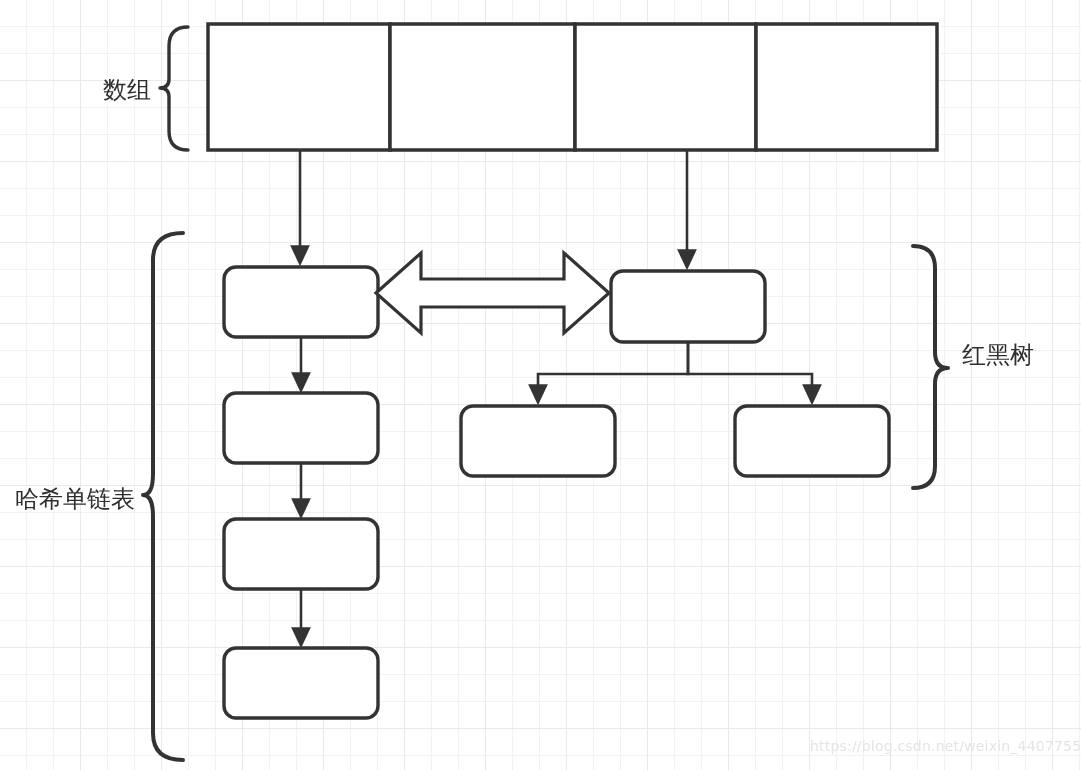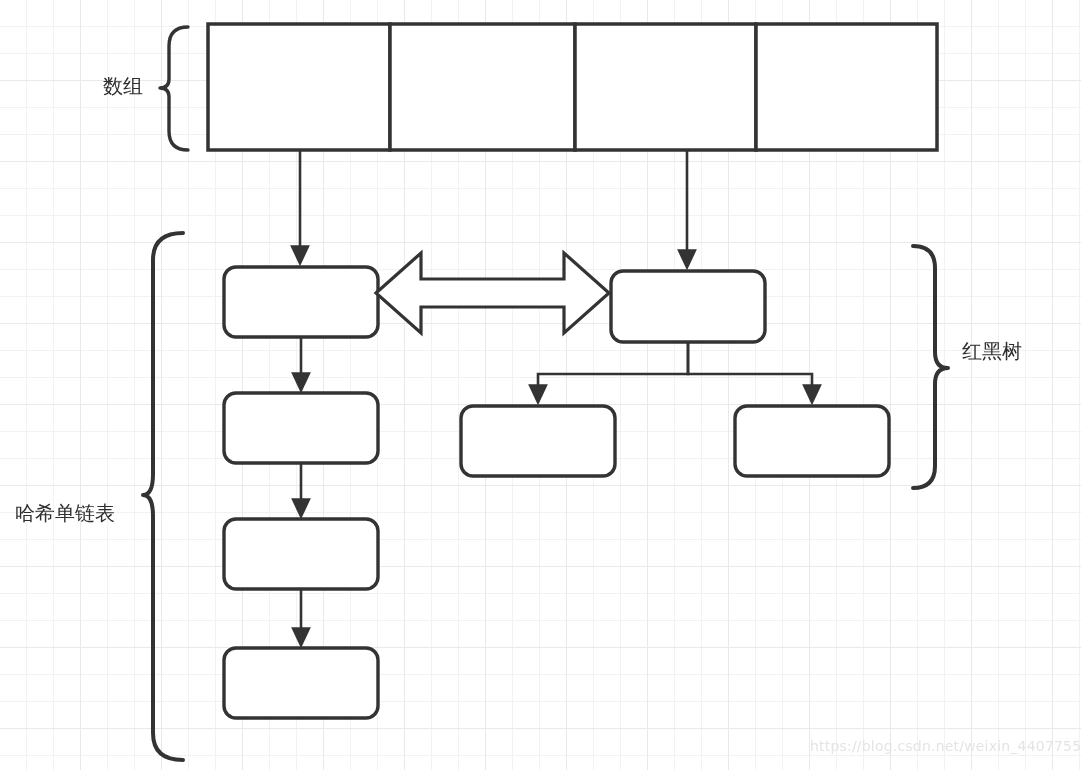--- a/index.html
+++ b/index.html
@@ -32,27 +32,27 @@
   #diagram-svg {
     position: absolute;
     left: 0;
     top: 0;
     width: 1081px;
     height: 770px;
   }
   .lbl {
     position: absolute;
     color: #2e2e2e;
-    font-size: 20px;
+    font-size: 24px;
     line-height: 1;
     white-space: nowrap;
-    font-family: Liberation Mono, monospace;
+    font-family: Liberation Serif, serif;
   }
   #label-array { left: 103px; top: 78px; }
-  #label-hashlist { left: 15px; top: 487px; margin-top: 18px; }
+  #label-hashlist { left: 15px; top: 487px; }
   #label-rbtree { left: 962px; top: 343px; }
   #watermark {
     position: absolute;
     left: 810px;
     top: 738px;
     color: #e4e4e4;
     font-size: 14px;
     letter-spacing: 0.2px;
     white-space: nowrap;
     font-family: "DejaVu Sans", "Liberation Sans", sans-serif;

